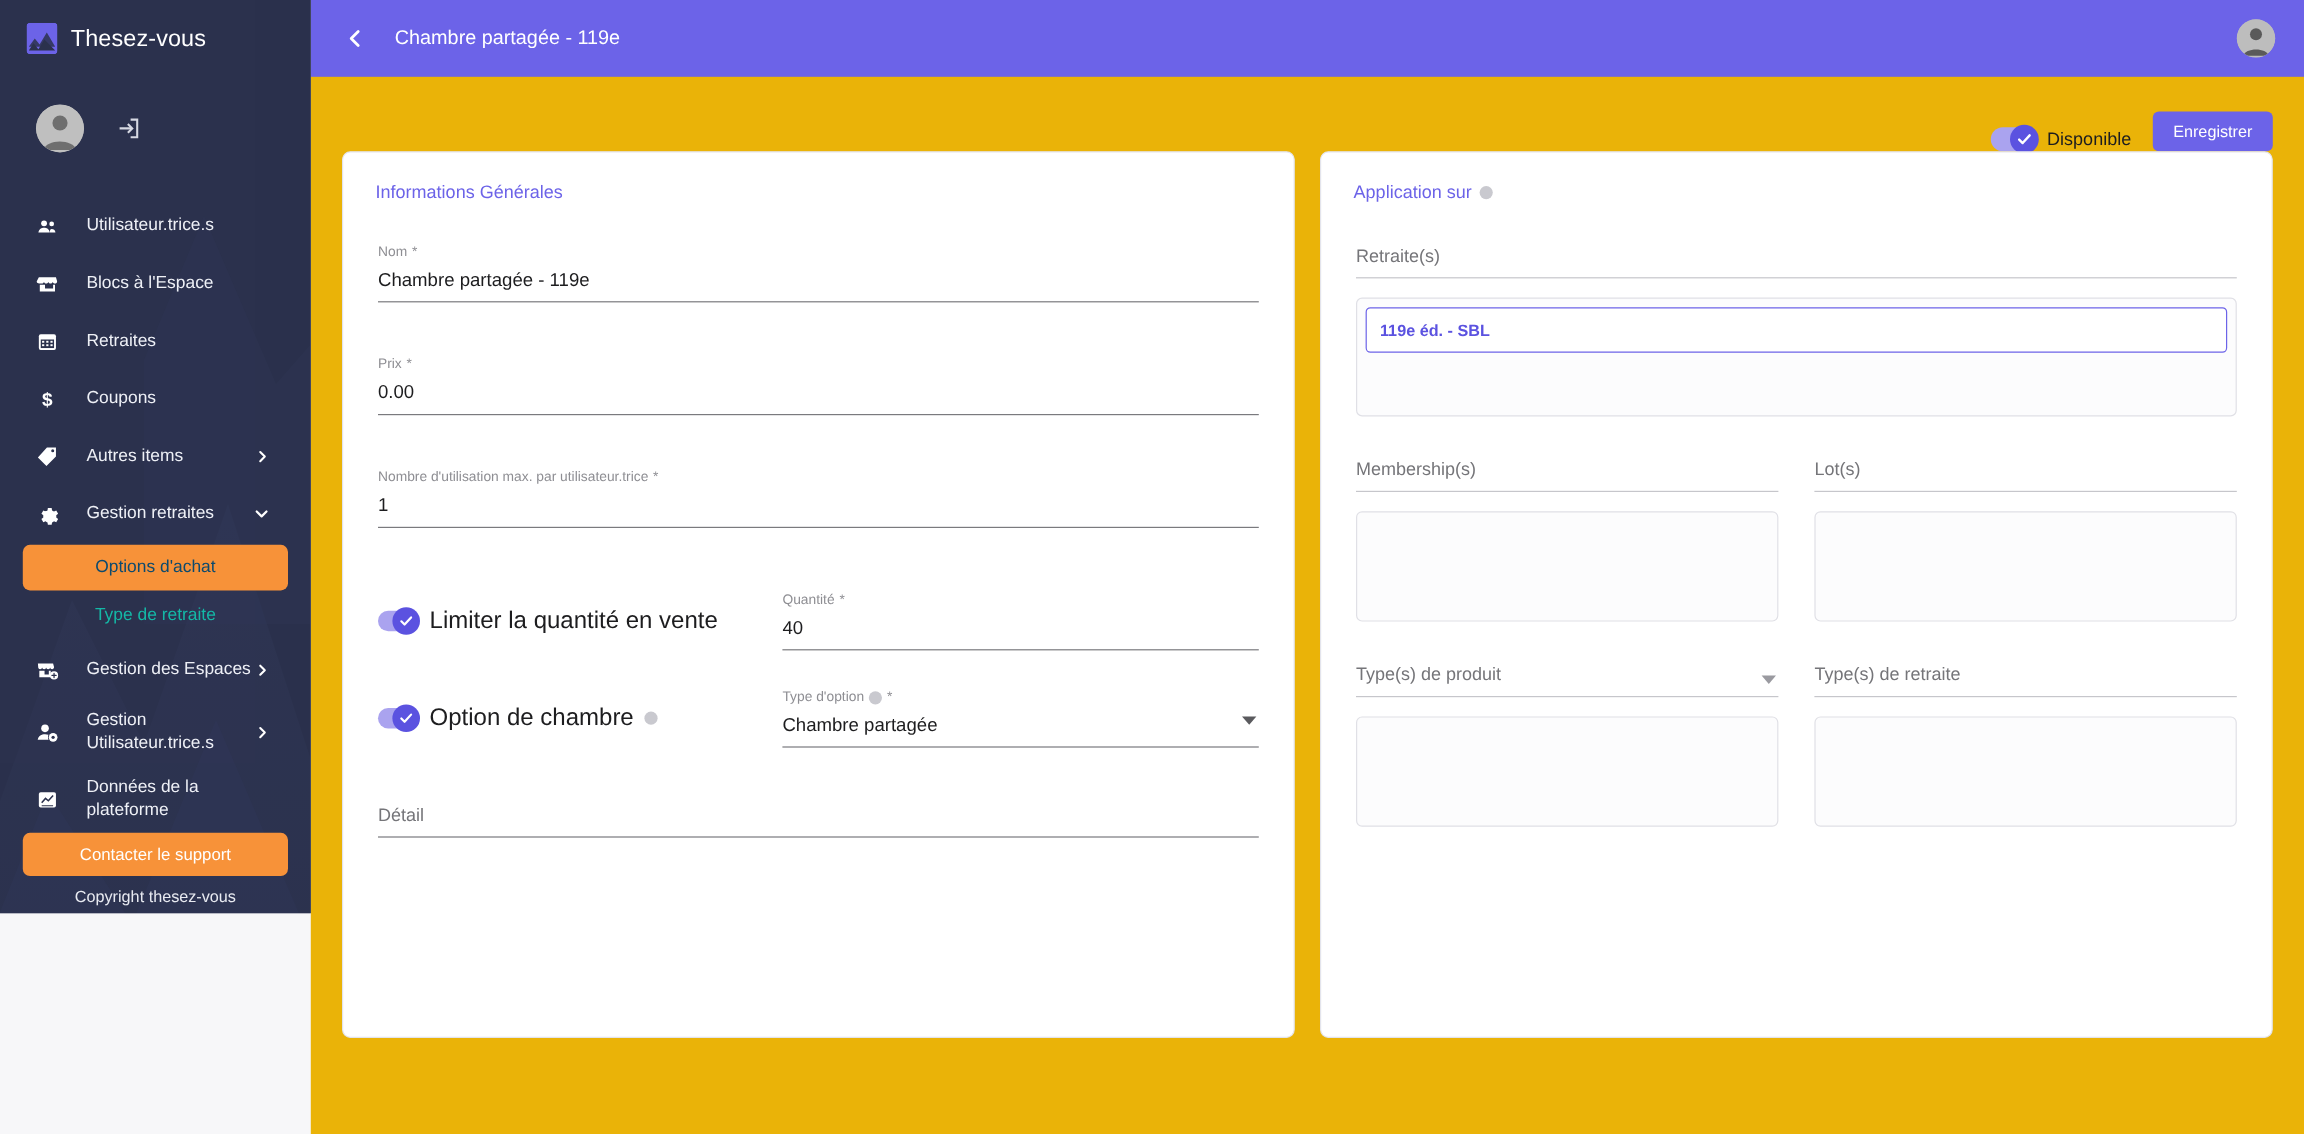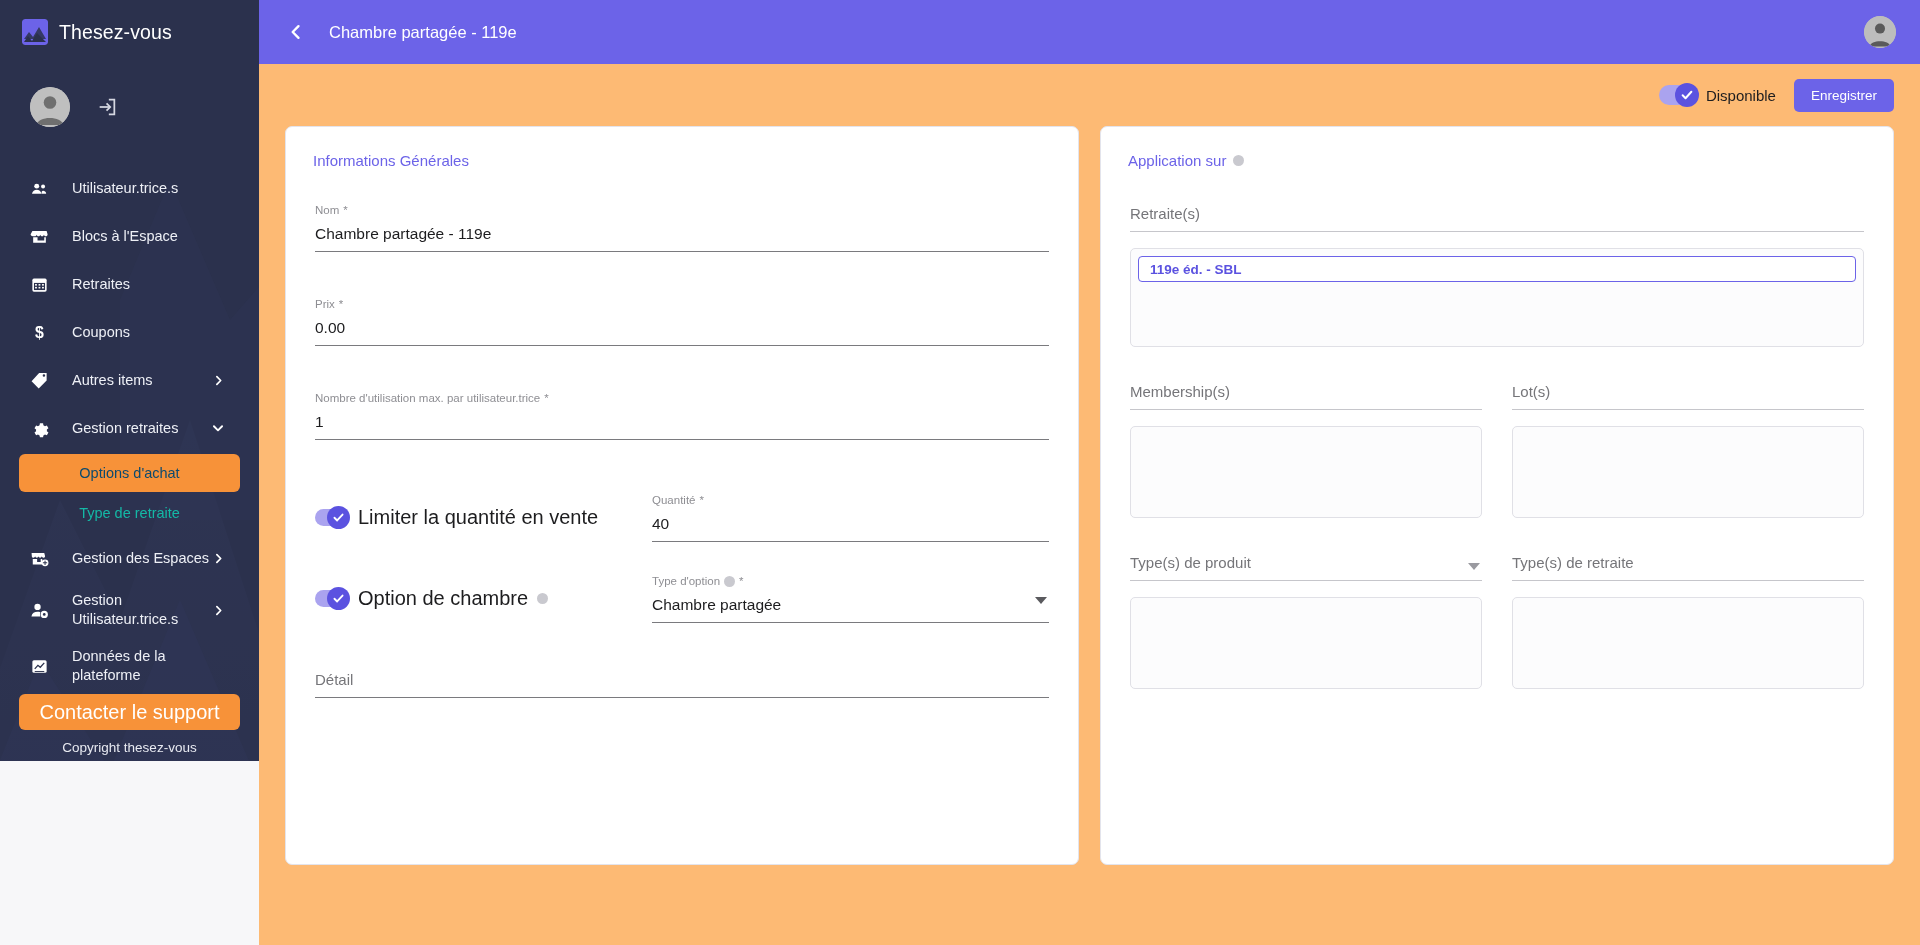--- a/index.html
+++ b/index.html
@@ -61,41 +61,41 @@
     margin: 2px 19px; height:38px; border-radius:6px;
     display:flex; align-items:center; justify-content:center;
     font-size:14.5px; color:#14b8a6; cursor:pointer;
   }
   .sub-item.active { background:#f79239; color:#0c4a6e; }
 
   .sidebar-spacer { flex:1 1 auto; }
   .sidebar-footer { padding: 0 19px 10px; flex:0 0 auto; }
   .support-btn {
     width:100%; height:36px; border-radius:6px; border:none;
-    background:#f79239; color:#fff; font-size:20px; cursor:pointer;
+    background:#f79239; color:#fff; font-size:14px; cursor:pointer;
     font-family:inherit;
   }
   .copyright { text-align:center; font-size:13.5px; color:#e8eaf1; line-height:1.55; margin-top:8px; }
 
   
-  .main { flex:1 1 auto; height:945px; display:flex; flex-direction:column; background:#fdba74; }
+  .main { flex:1 1 auto; height:945px; display:flex; flex-direction:column; background:#eab308; }
   .topbar {
     height:64px; flex:0 0 64px; background:#6c63e8;
     display:flex; align-items:center; padding: 0 24px 0 26px;
     color:#fff;
   }
   .back-btn { width:22px; height:22px; display:flex; align-items:center; justify-content:center; cursor:pointer; }
   .topbar-title { font-size:16.5px; margin-left:22px; flex:1 1 auto; }
   .avatar-sm {
     width:32px; height:32px; border-radius:50%; background:#bdbdbd;
     display:flex; align-items:flex-end; justify-content:center; overflow:hidden; cursor:pointer;
   }
 
   .actionbar {
-    height:62px; flex:0 0 62px; display:flex; align-items:center;
+    height:62px; flex:0 0 62px; display:flex; align-items:flex-end;
     justify-content:flex-end; gap:18px; padding: 0 26px 0 0;
   }
   .toggle-wrap { display:flex; align-items:center; gap:9px; cursor:pointer; }
   .tgl {
     width:38px; height:20px; border-radius:10px; background:#aaa3ef;
     position:relative; flex:0 0 38px;
   }
   .tgl .knob {
     position:absolute; right:-2px; top:-2px; width:24px; height:24px;
     border-radius:50%; background:#5b52e0;
@@ -154,21 +154,21 @@
   .caret.light { border-top-color:#9a9aa0; }
 
   
   .rform { padding: 74px 29px 0 29px; }
   .chip-box {
     border:1px solid #e0e0e6; border-radius:5px; height:92px;
     background:#fcfcfd; padding:7px; margin-top:16px;
   }
   .chip-box.tall { height:99px; }
   .chip {
-    border:1px solid #6c63e8; border-radius:4px; height:26px;
+    border:1px solid #6c63e8; border-radius:4px; height:38px;
     display:flex; align-items:center; padding:0 11px;
     color:#5b52e0; font-weight:bold; font-size:13.5px;
     background:#fff;
   }
   .two-col { display:flex; gap:30px; }
   .two-col > div { flex:1 1 0; }
   .gap-32 { height:32px; }
   .gap-48 { height:48px; }
 </style>
 </head>

